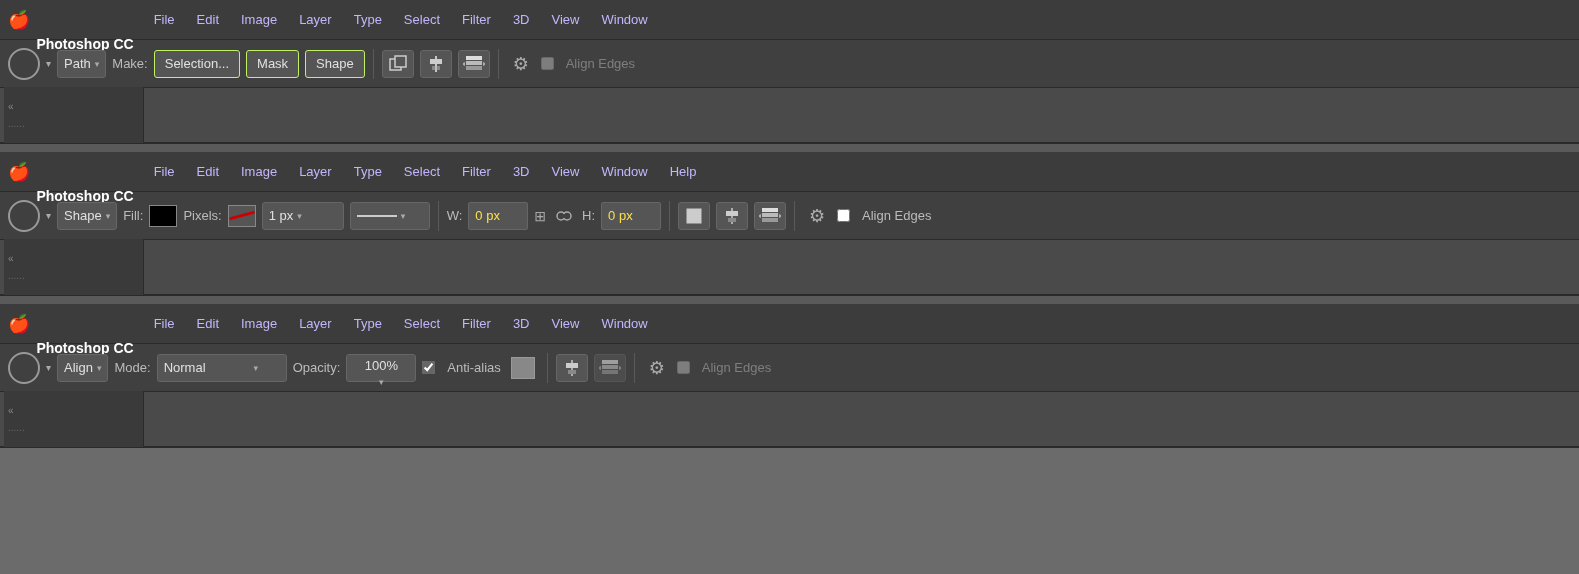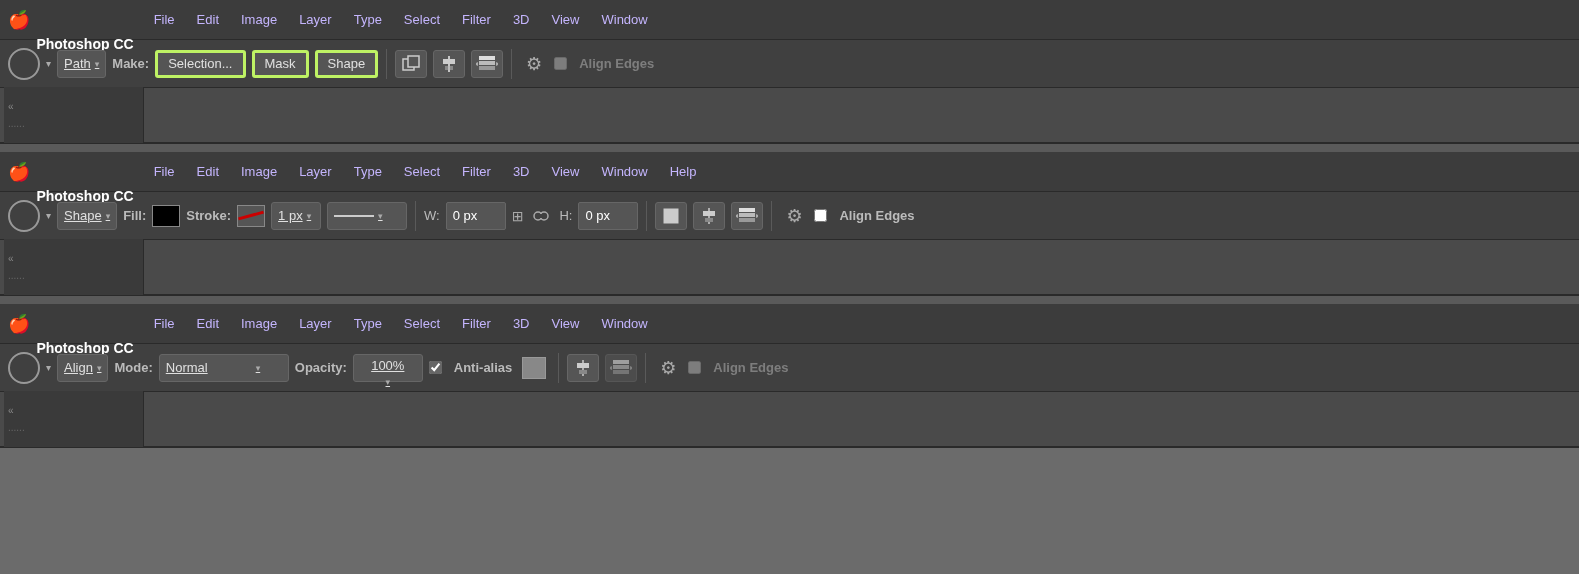--- a/index.html
+++ b/index.html
@@ -86,39 +86,37 @@
       border: 1px solid #666;
       border-radius: 3px;
       color: #e0e0e0;
       padding: 3px 6px;
       font-size: 13px;
       display: flex;
       align-items: center;
       gap: 4px;
       cursor: pointer;
       height: 28px;
-      text-decoration: underline;
     }
     .dropdown-arrow {
       font-size: 9px;
       color: #aaa;
     }
 
     
     .toolbar-label {
       color: #bbb;
       font-size: 13px;
       white-space: nowrap;
-      font-weight: bold;
     }
 
     
     .toolbar-btn {
       background: #555;
-      border: 3px solid #bef264;
+      border: 1px solid #bef264;
       border-radius: 3px;
       color: #e0e0e0;
       padding: 4px 10px;
       font-size: 13px;
       cursor: pointer;
       height: 28px;
       display: flex;
       align-items: center;
     }
 
@@ -239,21 +237,21 @@
       width: 100%;
       height: 3px;
       background: #cc0000;
       transform: rotate(-15deg);
       position: absolute;
     }
 
     .px-input {
       background: #555;
       border: 1px solid #666;
-      color: #ffffff;
+      color: #fde047;
       padding: 2px 6px;
       font-size: 13px;
       height: 28px;
       width: 60px;
       text-align: left;
       border-radius: 2px;
     }
 
     .wh-label {
       color: #bbb;
@@ -391,26 +389,26 @@
     <span class="tool-dropdown-arrow">▾</span>
 
     <div class="dropdown">
       <span>Shape</span>
       <span class="dropdown-arrow">▾</span>
     </div>
 
     <span class="toolbar-label">Fill:</span>
     <div class="fill-swatch"></div>
 
-    <span class="toolbar-label">Stroke:</span>
+    <span class="toolbar-label">Pixels:</span>
     <div class="stroke-swatch">
       <div class="stroke-swatch-inner"></div>
     </div>
 
-    <div class="dropdown" style="width:50px;">
+    <div class="dropdown" style="width:82px;">
       <span>1 px</span>
       <span class="dropdown-arrow">▾</span>
     </div>
 
     <div class="dropdown" style="width:80px;">
       <span style="width:40px; height:2px; background:#ccc; display:inline-block;"></span>
       <span class="dropdown-arrow">▾</span>
     </div>
 
     <div class="sep"></div>

